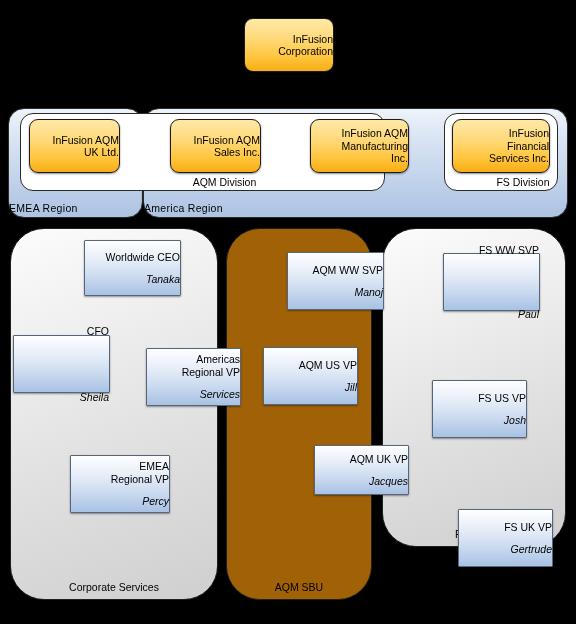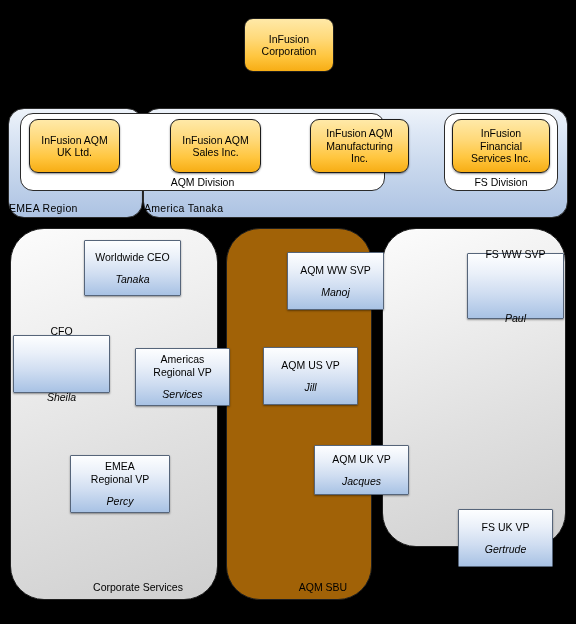--- a/index.html
+++ b/index.html
@@ -22,21 +22,21 @@
     width: 576px;
     height: 624px;
   }
 
   
   .node {
     position: absolute;
     box-sizing: border-box;
     display: flex;
     flex-direction: column;
-    align-items: center;
+    align-items: flex-end;
     justify-content: center;
     text-align: center;
     line-height: 1.18;
     z-index: 6;
   }
 
   
   .gold {
     background: linear-gradient(180deg, #ffe9a8 0%, #ffd979 38%, #ffc63f 72%, #f7ad14 100%);
     border: 1px solid #1c1c1c;
@@ -88,31 +88,31 @@
     border-radius: 13px;
     z-index: 4;
   }
   .division-label {
     position: absolute;
     bottom: 2px;
     width: 100%;
     text-align: center;
     font-size: 10.5px;
     color: #000;
+    padding-left: 22px;
   }
 
   
   .sbu {
     position: absolute;
     box-sizing: border-box;
     border: 1px solid #1f1f1f;
     border-radius: 34px;
     z-index: 2;
     box-shadow: 0 1px 3px rgba(0,0,0,0.5);
-    padding-left: 24px;
   }
   .sbu.grey {
     background: linear-gradient(160deg, #fcfcfc 0%, #f0f0f0 26%, #e0e0e0 60%, #cfcfcf 100%);
   }
   .sbu.white {
     background: #a16207;
   }
   .sbu-label {
     position: absolute;
     bottom: 6px;
@@ -199,21 +199,21 @@
   <div class="node gold" style="left:244px; top:18px; width:90px; height:54px;">
     <span>InFusion</span>
     <span>Corporation</span>
   </div>
 
   <div class="region" style="left:8px; top:108px; width:135px; height:110px;">
     <span class="region-label">EMEA  Region</span>
   </div>
 
   <div class="region" style="left:143px; top:108px; width:425px; height:110px;">
-    <span class="region-label">America  Tanaka</span>
+    <span class="region-label">America  Region</span>
   </div>
 
   <div class="division" style="left:20px; top:113px; width:365px; height:78px;">
     <span class="division-label">AQM Division</span>
   </div>
 
   <div class="division" style="left:444px; top:113px; width:114px; height:78px;">
     <span class="division-label">FS Division</span>
   </div>
 
@@ -254,21 +254,21 @@
   <div class="node blue" style="left:84px; top:240px; width:97px; height:56px;">
     <span>Worldwide CEO</span>
     <span class="nm">Tanaka</span>
   </div>
 
   <div class="node blue" style="left:13px; top:335px; width:97px; height:58px;gap:43px;">
     <span>CFO</span>
     <span class="nm">Sheila</span>
   </div>
 
-  <div class="node blue" style="left:135px; top:348px; width:95px; height:58px;">
+  <div class="node blue" style="left:146px; top:348px; width:95px; height:58px;">
     <span>Americas</span>
     <span>Regional VP</span>
     <span class="nm">Services</span>
   </div>
 
   <div class="node blue" style="left:70px; top:455px; width:100px; height:58px;">
     <span>EMEA</span>
     <span>Regional VP</span>
     <span class="nm">Percy</span>
   </div>
@@ -281,24 +281,28 @@
   <div class="node blue" style="left:263px; top:347px; width:95px; height:58px;">
     <span>AQM US VP</span>
     <span class="nm">Jill</span>
   </div>
 
   <div class="node blue" style="left:314px; top:445px; width:95px; height:50px;">
     <span>AQM UK VP</span>
     <span class="nm">Jacques</span>
   </div>
 
-  <div class="node blue" style="left:467px; top:253px; width:97px; height:66px;gap:41px;">
+  <div class="node blue" style="left:443px; top:253px; width:97px; height:58px;gap:41px;">
     <span>FS WW SVP</span>
     <span class="nm">Paul</span>
   </div>
 
+  <div class="node blue" style="left:432px; top:380px; width:95px; height:58px;">
+    <span>FS US VP</span>
+    <span class="nm">Josh</span>
+  </div>
 
   <div class="node blue" style="left:458px; top:509px; width:95px; height:58px;">
     <span>FS UK VP</span>
     <span class="nm">Gertrude</span>
   </div>
 
 </div>
 
 </body></html>

